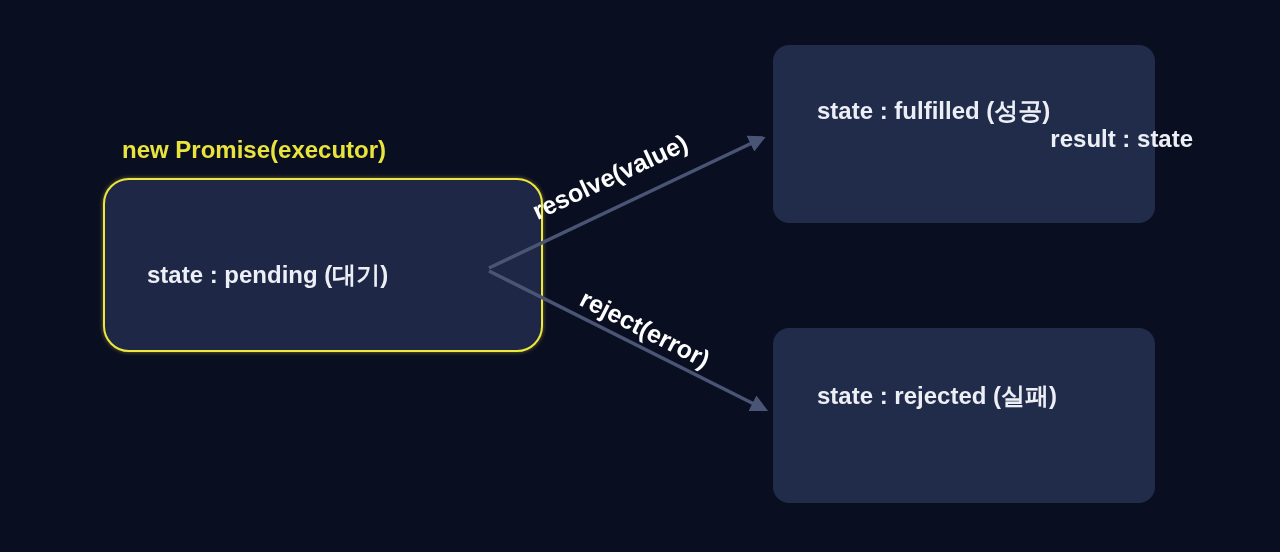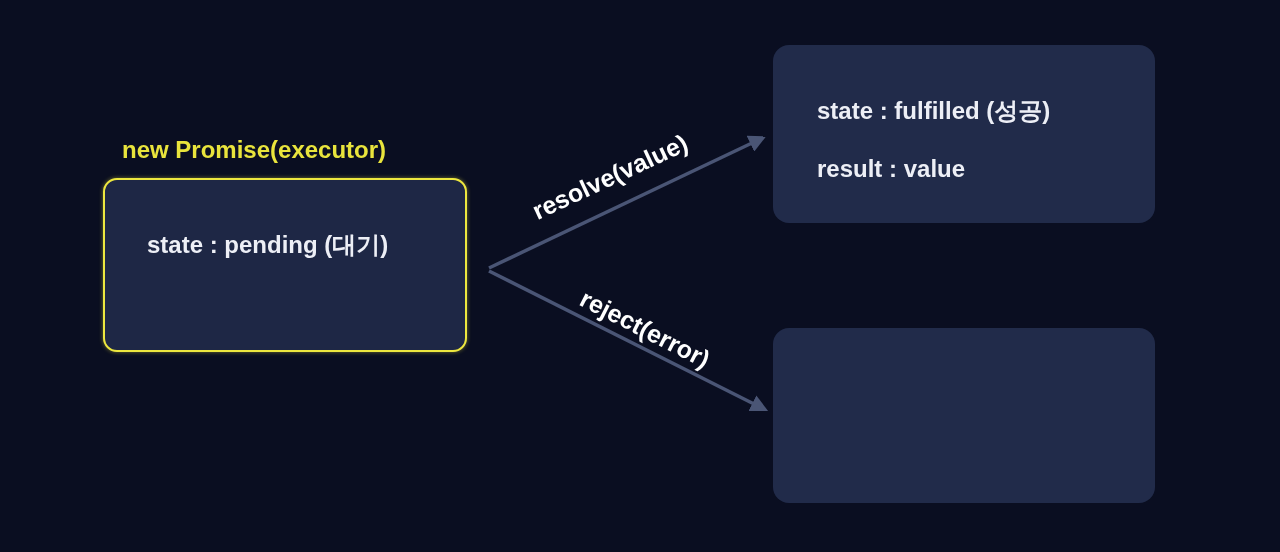--- a/index.html
+++ b/index.html
@@ -23,39 +23,40 @@
     font-weight: 700;
     color: #e9e43c;
     letter-spacing: 0px;
     white-space: nowrap;
   }
   .box {
     position: absolute;
     box-sizing: border-box;
     border-radius: 16px;
     display: flex;
-    flex-direction: column;
+    flex-direction: row;
+    justify-content: space-between;
   }
   .box .line {
     font-size: 24px;
     font-weight: 700;
     color: #edeff6;
     line-height: 30px;
     white-space: nowrap;
   }
   .pending-box {
     left: 103px;
     top: 178px;
-    width: 364px;
+    width: 440px;
     height: 174px;
     background: #1e2745;
     border: 2px solid #ede73f;
-    border-radius: 14px;
+    border-radius: 26px;
     box-shadow: 0 0 4px rgba(237, 231, 63, 0.45);
-    padding: 50px 0 0 42px;
+    padding: 80px 0 0 42px;
   }
   .pending-box .line + .line { margin-top: 27px; }
   .fulfilled-box {
     left: 773px;
     top: 45px;
     width: 382px;
     height: 178px;
     background: #212b4a;
     padding: 51px 0 0 44px;
   }
@@ -119,19 +120,20 @@
     <path class="arrow-line" d="M 489 268 L 752 143" marker-end="url(#arrowhead)" stroke="#4a5575"></path>
     <path class="arrow-line" d="M 489 271 L 754 404" marker-end="url(#arrowhead)" stroke="#4a5575"></path>
   </svg>
 
   <div class="arrow-label resolve-label">resolve(value)</div>
 
   <div class="arrow-label reject-label">reject(error)</div>
 
   <div class="box fulfilled-box">
     <div class="line">state : fulfilled (성공)</div>
-    <div class="line">result : value</div>
+    <div class="line">result : state</div>
   </div>
 
   <div class="box rejected-box">
+    <div class="line">state : rejected (실패)</div>
   </div>
 
 </div>
 
 </body></html>

